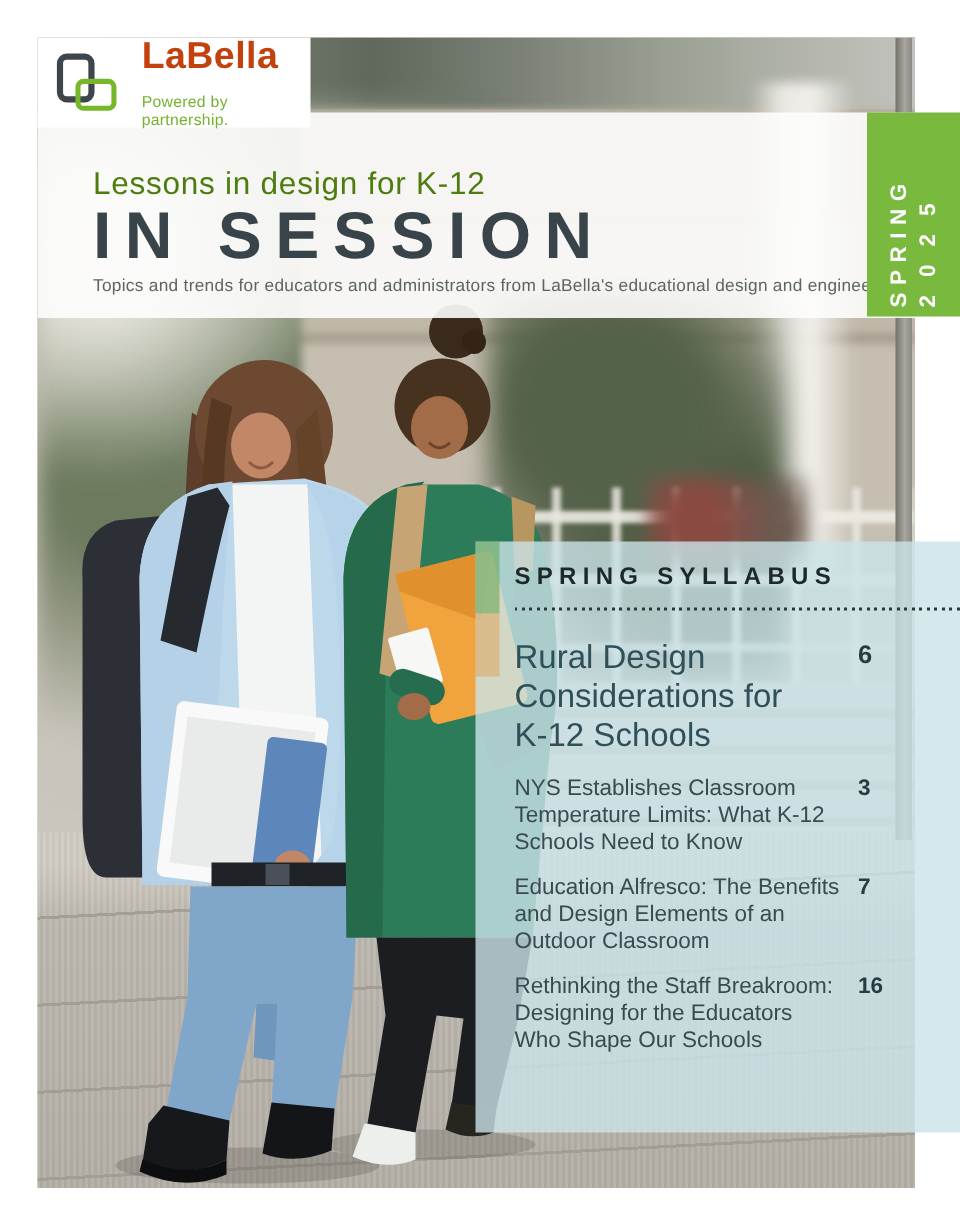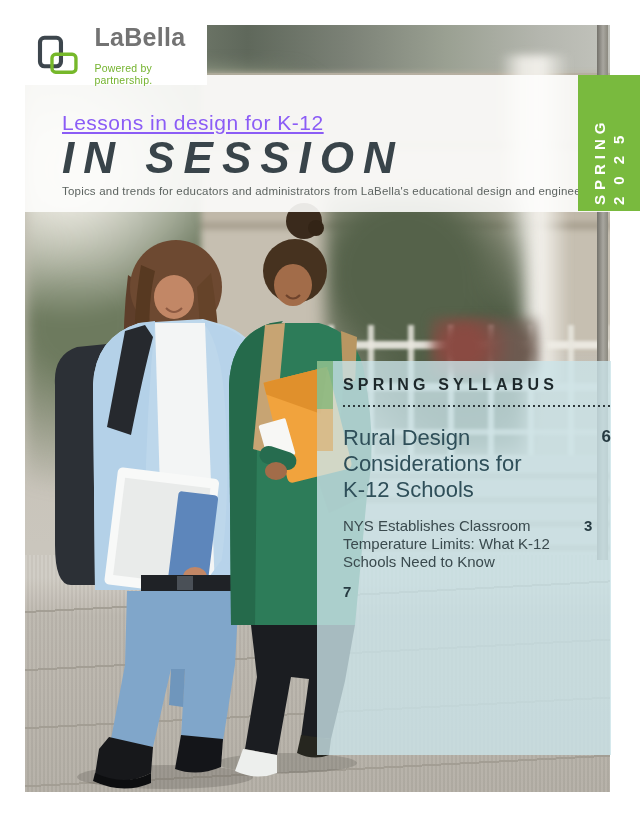--- a/index.html
+++ b/index.html
@@ -43,54 +43,54 @@
       repeating-linear-gradient(90deg,rgba(255,255,255,.05) 0 2px,rgba(0,0,0,.03) 2px 4px),
       linear-gradient(180deg,#cfcbc3 0 22px,#bcb7ae 60px,#b3aea5 100%);}
   .bg-pole{position:absolute;left:572px;top:0;width:11px;height:535px;
     background:linear-gradient(90deg,#73716a,#a8a69f 55%,#8b897f);}
 
   .figures{position:absolute;inset:0;}
 
   
   .masthead-band{position:absolute;left:0;top:50px;width:100%;height:137px;background:rgba(253,253,252,.9);}
   .masthead-text{position:absolute;left:62px;top:110px;z-index:3;}
-  .kicker{font-size:21px;color:#8b5cf6;letter-spacing:.5px;line-height:26px;text-decoration:underline;}
-  .cover-title{font-size:44px;font-weight:bold;color:#39444a;letter-spacing:9px;line-height:44px;white-space:nowrap;font-style:italic;}
+  .kicker{font-size:21px;color:#4d7c0f;letter-spacing:.5px;line-height:26px;}
+  .cover-title{font-size:44px;font-weight:bold;color:#39444a;letter-spacing:9px;line-height:44px;white-space:nowrap;}
   .cover-subtitle{font-size:11.5px;color:#5d6461;letter-spacing:.2px;margin-top:5px;}
 
   
   .logo-box{position:absolute;left:25px;top:25px;width:182px;height:60px;background:#ffffff;z-index:4;display:flex;align-items:center;padding-left:12px;box-sizing:border-box;}
   .logo-txt{margin-left:8px;}
-  .brand-name{font-size:25px;font-weight:bold;color:#737373;letter-spacing:.3px;line-height:26px;}
+  .brand-name{font-size:25px;font-weight:bold;color:#c2410c;letter-spacing:.3px;line-height:26px;}
   .brand-tagline{font-size:10.5px;color:#74b32e;letter-spacing:.2px;margin-top:12px;}
 
   
   .edition-banner{position:absolute;left:578px;top:75px;width:62px;height:136px;background:#79ba3e;z-index:6;}
   .edition-rot{position:absolute;left:50%;top:50%;width:136px;height:62px;transform:translate(-50%,-50%) rotate(-90deg);
     display:flex;flex-direction:column;justify-content:center;padding-left:6px;box-sizing:border-box;}
   .edition-season{font-size:15px;font-weight:bold;color:#ffffff;letter-spacing:5px;line-height:19px;}
   .edition-year{font-size:15px;font-weight:bold;color:#ffffff;letter-spacing:12px;line-height:19px;}
 
   
-  .syllabus-panel{position:absolute;left:317px;top:361px;width:294px;height:394px;z-index:5;
+  .syllabus-panel{position:absolute;left:317px;top:361px;width:323px;height:394px;z-index:5;
     background:rgba(203,227,233,.8);box-sizing:border-box;padding:14px 0 0 26px;}
   .seen-through{position:absolute;left:0;width:16px;}
   .st-green{top:0;height:48px;background:rgba(96,164,78,.55);}
   .st-orange{top:48px;height:42px;background:rgba(224,156,66,.45);}
   .syllabus-heading{font-size:16px;font-weight:bold;color:#1d282b;letter-spacing:4.2px;line-height:20px;}
   .dotted-divider{margin-top:10px;height:2px;
     background:repeating-linear-gradient(90deg,#2c373a 0 2px,rgba(0,0,0,0) 2px 5px);}
   .toc-row{display:flex;align-items:flex-start;}
-  .toc-feature{margin-top:18px;gap:39px;}
+  .toc-feature{margin-top:18px;}
   .toc-feature .toc-title{font-size:22px;line-height:26px;color:#2f4f59;width:229px;white-space:pre-line;}
   .toc-feature .toc-page{font-size:17px;font-weight:bold;color:#273b42;padding-top:2px;}
   .toc-item{margin-top:12px;}
   .toc-item .toc-title{font-size:15px;line-height:18px;color:#3a4a4e;width:229px;white-space:pre-line;}
   .toc-page{font-size:15px;font-weight:bold;color:#273b42;}
-  .toc-list .toc-item:first-child{margin-top:14px;gap:12px;}
+  .toc-list .toc-item:first-child{margin-top:14px;}
 </style>
 </head>
 <body>
 
 <div class="page">
 
   <div class="photo">
     <div class="bg-base"></div>
     <div class="bg-topstrip"></div>
     <div class="bg-trees"></div>
@@ -204,20 +204,29 @@
 
     <div class="toc-list">
   <div class="toc-row toc-item">
     <div class="toc-title">NYS Establishes Classroom
 Temperature Limits: What K-12
 Schools Need to Know</div>
     <div class="toc-page">3</div>
   </div>
 
   <div class="toc-row toc-item">
+    <div class="toc-title">Education Alfresco: The Benefits
+and Design Elements of an
+Outdoor Classroom</div>
     <div class="toc-page">7</div>
   </div>
 
 
+  <div class="toc-row toc-item">
+    <div class="toc-title">Rethinking the Staff Breakroom:
+Designing for the Educators
+Who Shape Our Schools</div>
+    <div class="toc-page">16</div>
+  </div>
 </div>
   </div>
 
 </div>
 
 </body></html>

